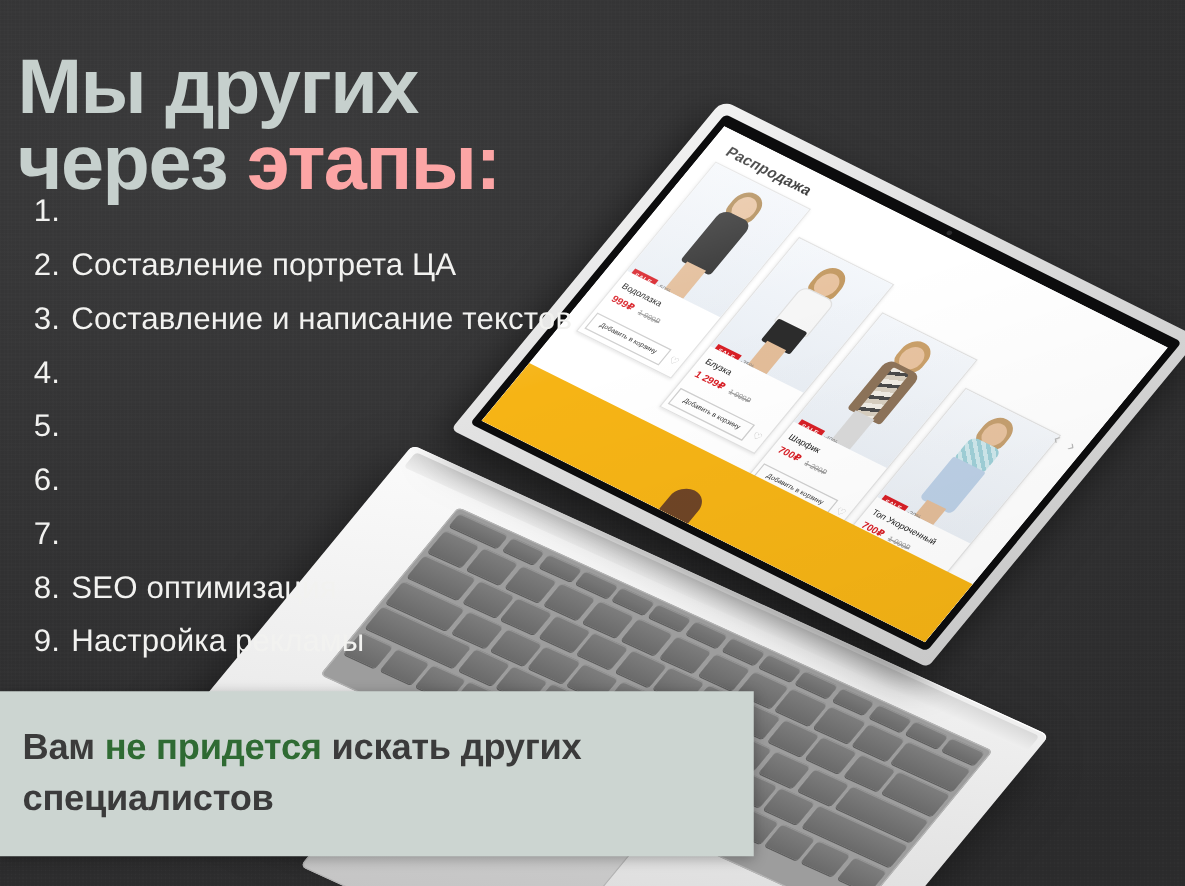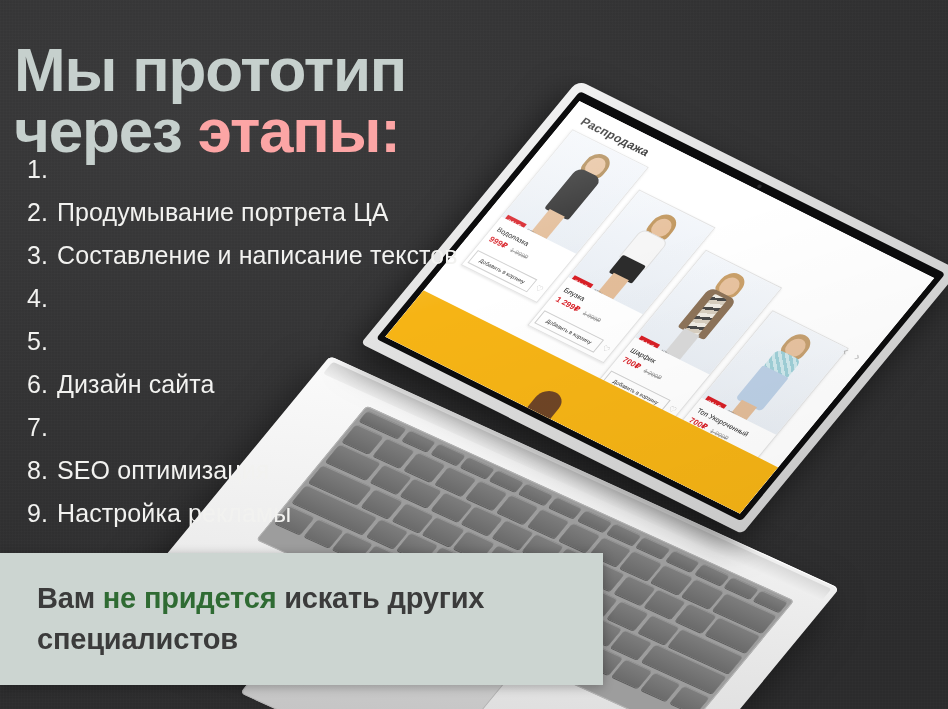--- a/index.html
+++ b/index.html
@@ -58,21 +58,21 @@
   }
   .steps li.italic .txt{font-style:italic;}
 
   
   .banner{
     position:absolute;left:0;top:553px;width:603px;height:132px;z-index:9;
     background:#ccd5d1;
     box-shadow:0 2px 10px rgba(0,0,0,.28);
   }
   .banner .btxt{
-    position:absolute;left:37px;top:25px;width:552px;
+    position:absolute;left:18px;top:25px;width:552px;
     color:#3b3b3b;font-size:29px;font-weight:700;line-height:1.42;
     letter-spacing:-.2px;
   }
   .banner .btxt .g{color:#2f6b33;}
 
   
   .laptop{position:absolute;left:330px;top:60px;width:640px;height:660px;z-index:4;}
 
   
   .lid{
@@ -449,45 +449,44 @@
             </div>
           </div>
           <div class="screen-shine"></div>
         </div>
       </div>
     </div>
 
   </div>
 
   <h1 class="headline">
-    <span class="l1">Мы прототип</span>
+    <span class="l1">Мы других</span>
     <span class="l2"><span>через </span><span class="accent">этапы:</span></span>
   </h1>
 
   <ol class="steps">
     <li>
       <span class="num">1.</span>
     </li>
     <li>
       <span class="num">2.</span>
-      <span class="txt">Продумывание портрета ЦА</span>
+      <span class="txt">Составление портрета ЦА</span>
     </li>
     <li>
       <span class="num">3.</span>
       <span class="txt">Составление и написание текстов</span>
     </li>
     <li>
       <span class="num">4.</span>
     </li>
     <li>
       <span class="num">5.</span>
     </li>
     <li>
       <span class="num">6.</span>
-      <span class="txt">Дизайн сайта</span>
     </li>
     <li class="italic">
       <span class="num">7.</span>
     </li>
     <li>
       <span class="num">8.</span>
       <span class="txt">SEO оптимизация</span>
     </li>
     <li>
       <span class="num">9.</span>

